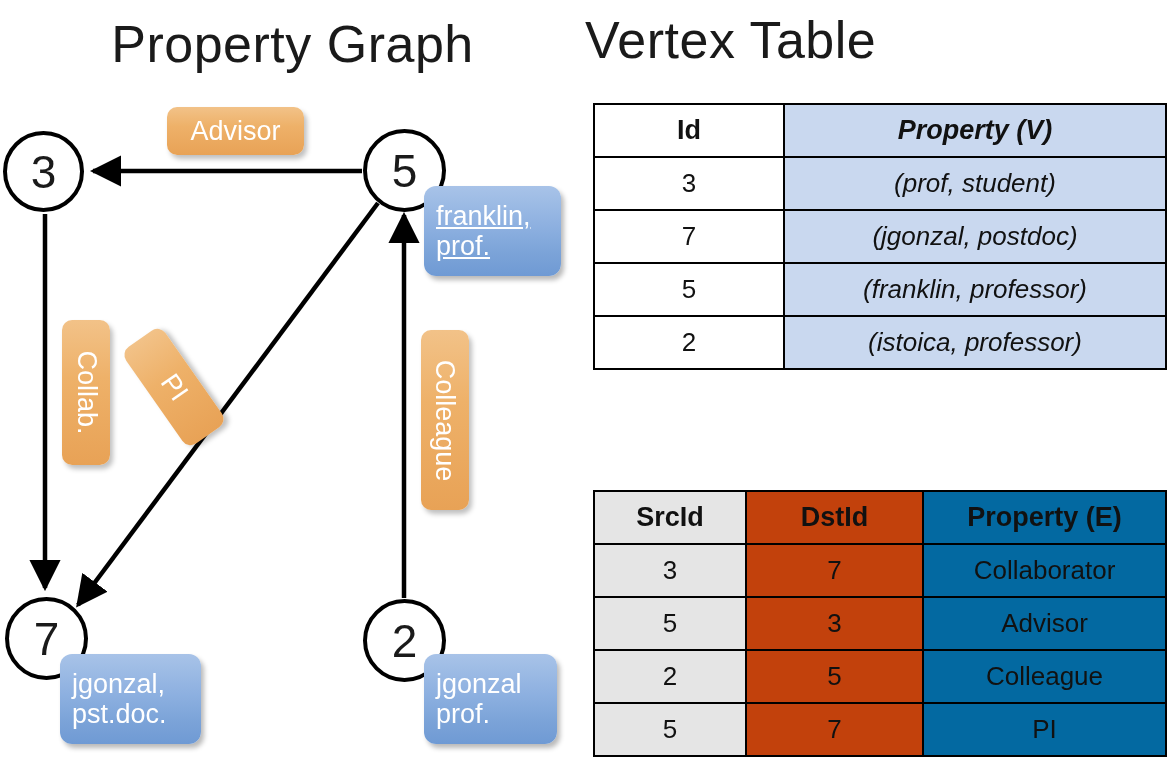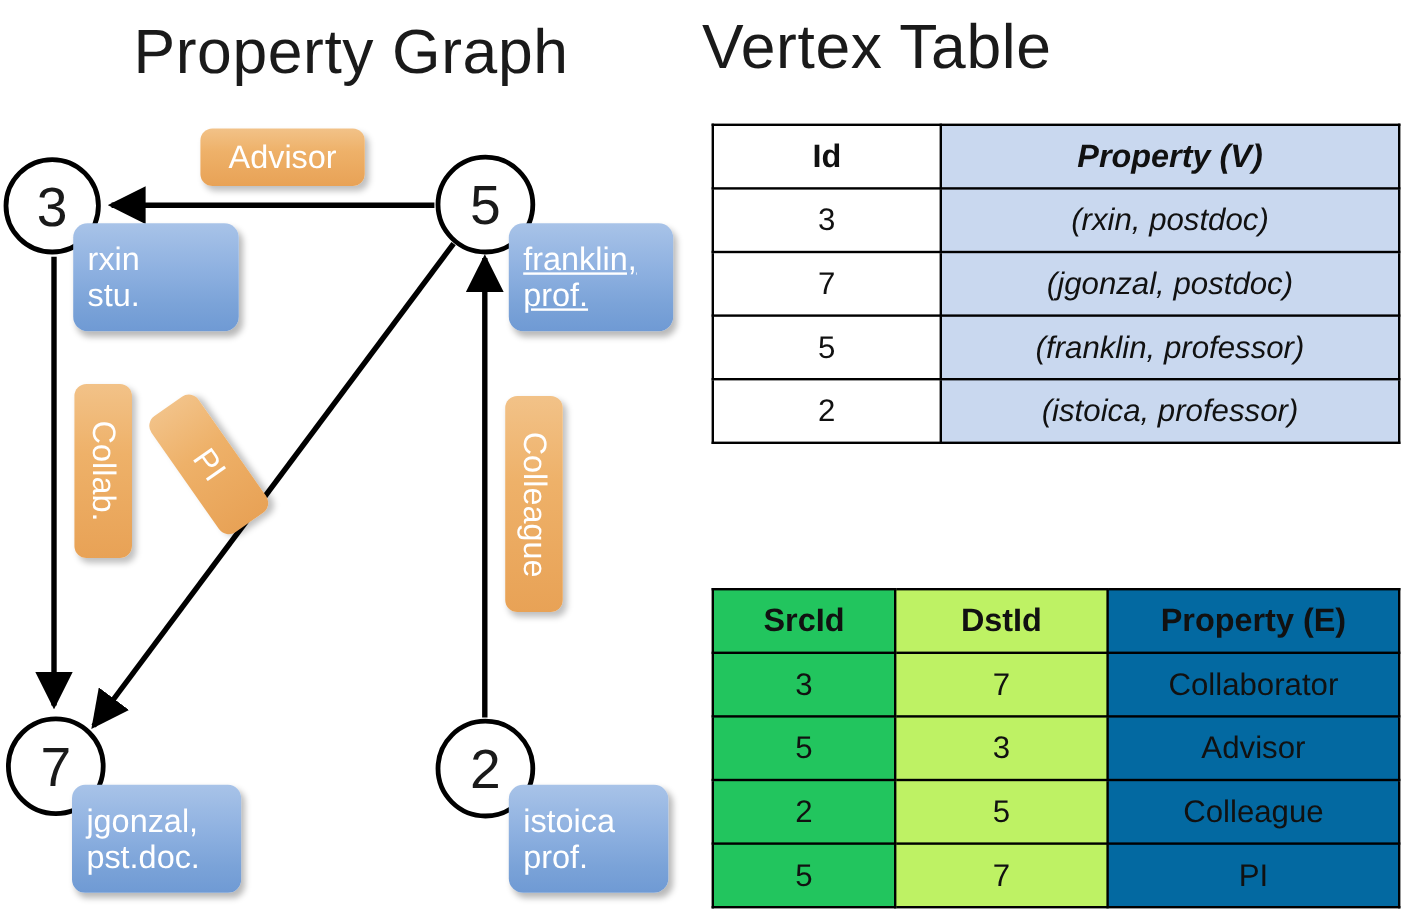--- a/index.html
+++ b/index.html
@@ -81,22 +81,22 @@
     padding:0;
   }
   .tbl th{font-weight:700;font-size:27px;}
   .vtbl{left:593px;top:103px;width:574px;}
   .vtbl .c-id{width:188px;background:#ffffff;}
   .vtbl .c-prop{background:#c9d8ef;font-style:italic;}
   .vtbl tr{height:53px;}
   .vtbl tr:first-child{height:53px;}
 
   .etbl{left:593px;top:490px;width:574px;}
-  .etbl .c-src{width:150px;background:#22c55e;}
-  .etbl .c-dst{width:175px;background:#bef264;}
+  .etbl .c-src{width:150px;background:#e5e5e5;}
+  .etbl .c-dst{width:175px;background:#c2410c;}
   .etbl .c-prop{background:#0369a1;}
   .etbl tr{height:53px;}
 </style>
 </head>
 <body>
 
 <div id="root">
 
   <div class="title" id="title-property-graph">Property Graph</div>
   <div class="title" id="title-vertex-table">Vertex Table</div>
@@ -125,37 +125,33 @@
     <div class="vertex" style="left:363px;top:129px;width:83px;height:83px;">
       <span>5</span>
     </div>
     <div class="vertex" style="left:5px;top:597px;width:83px;height:83px;">
       <span>7</span>
     </div>
     <div class="vertex" style="left:363px;top:599px;width:83px;height:83px;">
       <span>2</span>
     </div>
 
-    <div class="pbox blue" style="left:61px;top:186px;width:138px;height:90px;">
-      <span class="ln">rxin</span>
-      <span class="ln">stu.</span>
-    </div>
 
     <div class="pbox blue" style="left:424px;top:186px;width:137px;height:90px;text-decoration:underline;">
       <span class="ln">franklin,</span>
       <span class="ln">prof.</span>
     </div>
 
-    <div class="pbox blue" style="left:60px;top:654px;width:141px;height:90px;border-radius:11px;">
+    <div class="pbox blue" style="left:60px;top:654px;width:141px;height:90px;">
       <span class="ln">jgonzal,</span>
       <span class="ln">pst.doc.</span>
     </div>
 
     <div class="pbox blue" style="left:424px;top:654px;width:133px;height:90px;">
-      <span class="ln">istoica</span>
+      <span class="ln">jgonzal</span>
       <span class="ln">prof.</span>
     </div>
 
     <div class="ebox" style="left:167px;top:107px;width:137px;height:48px;">
       <span>Advisor</span>
     </div>
 
     <div class="ebox" style="left:62px;top:320px;width:48px;height:145px;">
       <span class="rot90">Collab.</span>
     </div>
@@ -170,21 +166,21 @@
   </div>
 
   <table class="tbl vtbl">
     <tbody>
       <tr>
         <th class="c-id">Id</th>
         <th class="c-prop">Property (V)</th>
       </tr>
       <tr>
         <td class="c-id">3</td>
-        <td class="c-prop">(rxin, postdoc)</td>
+        <td class="c-prop">(prof, student)</td>
       </tr>
       <tr>
         <td class="c-id">7</td>
         <td class="c-prop">(jgonzal, postdoc)</td>
       </tr>
       <tr>
         <td class="c-id">5</td>
         <td class="c-prop">(franklin, professor)</td>
       </tr>
       <tr>

